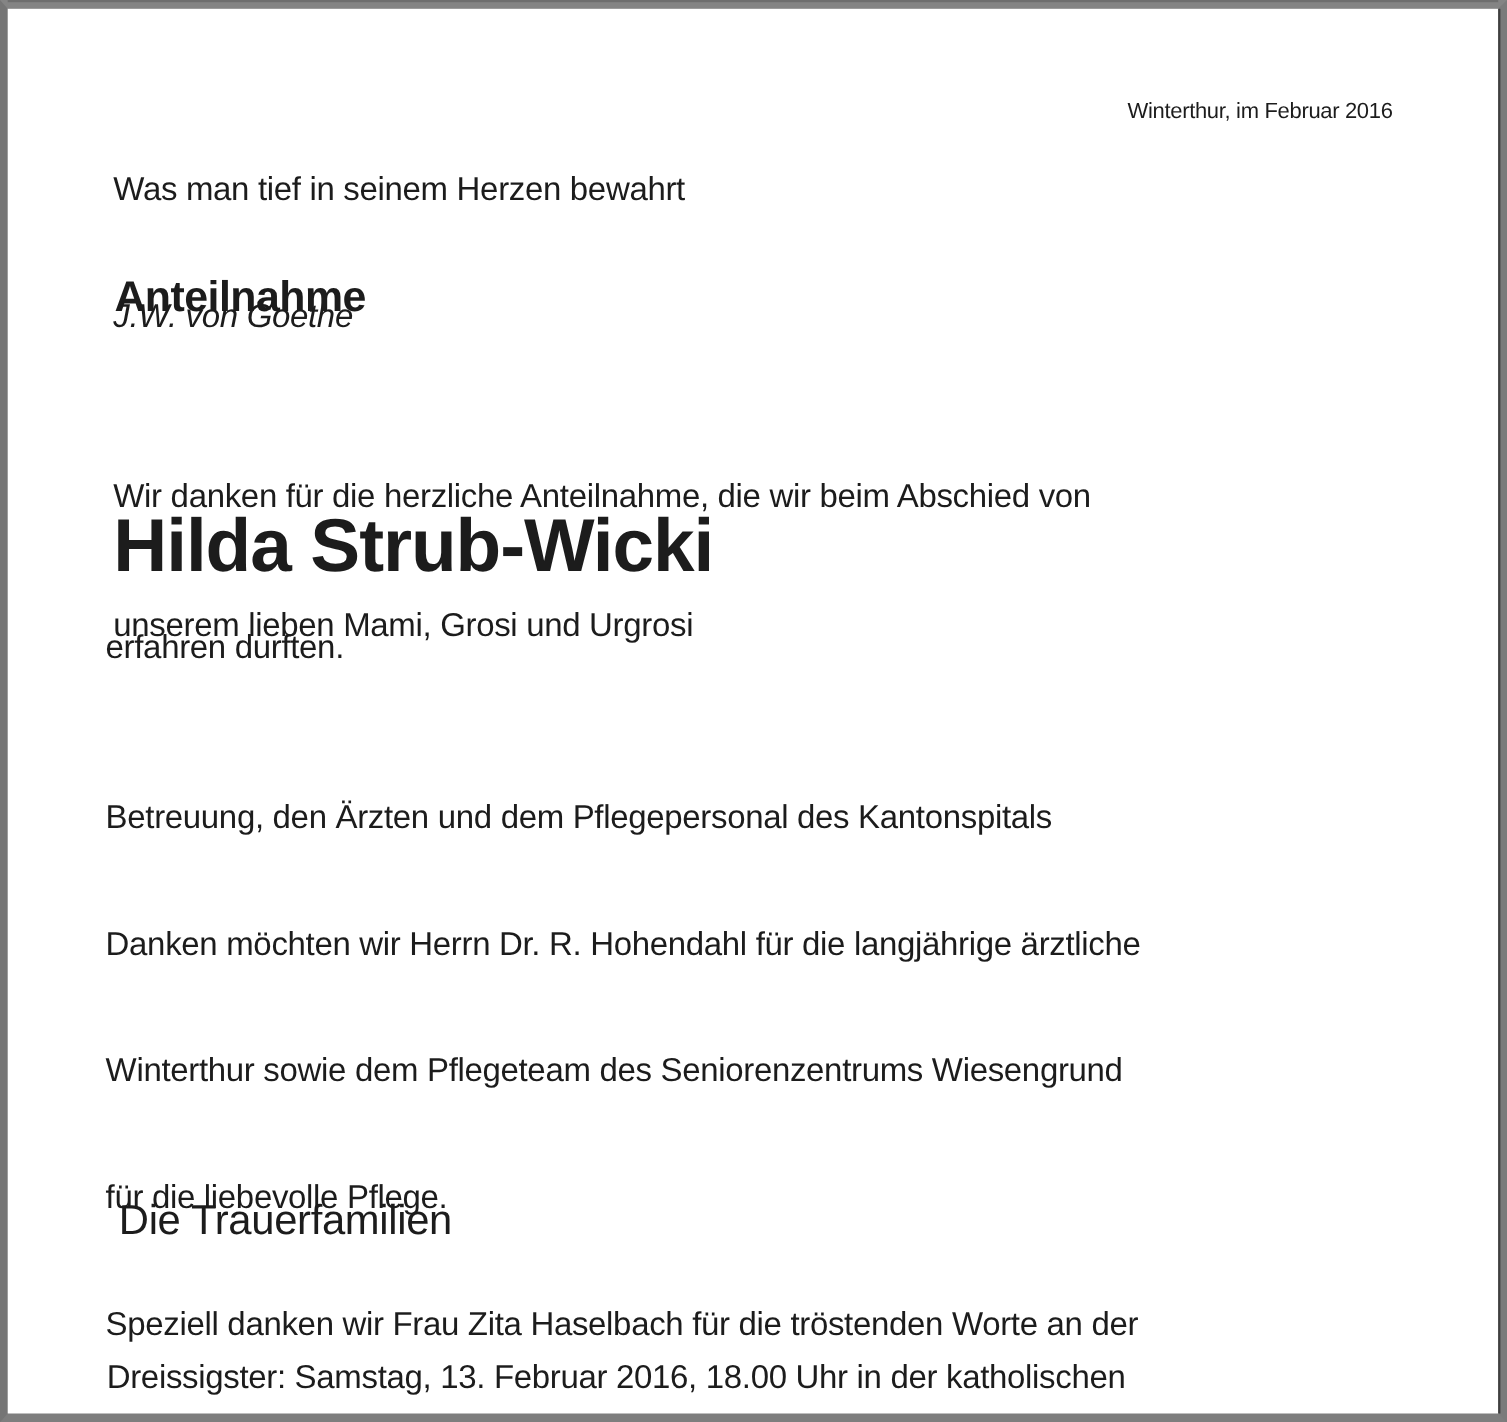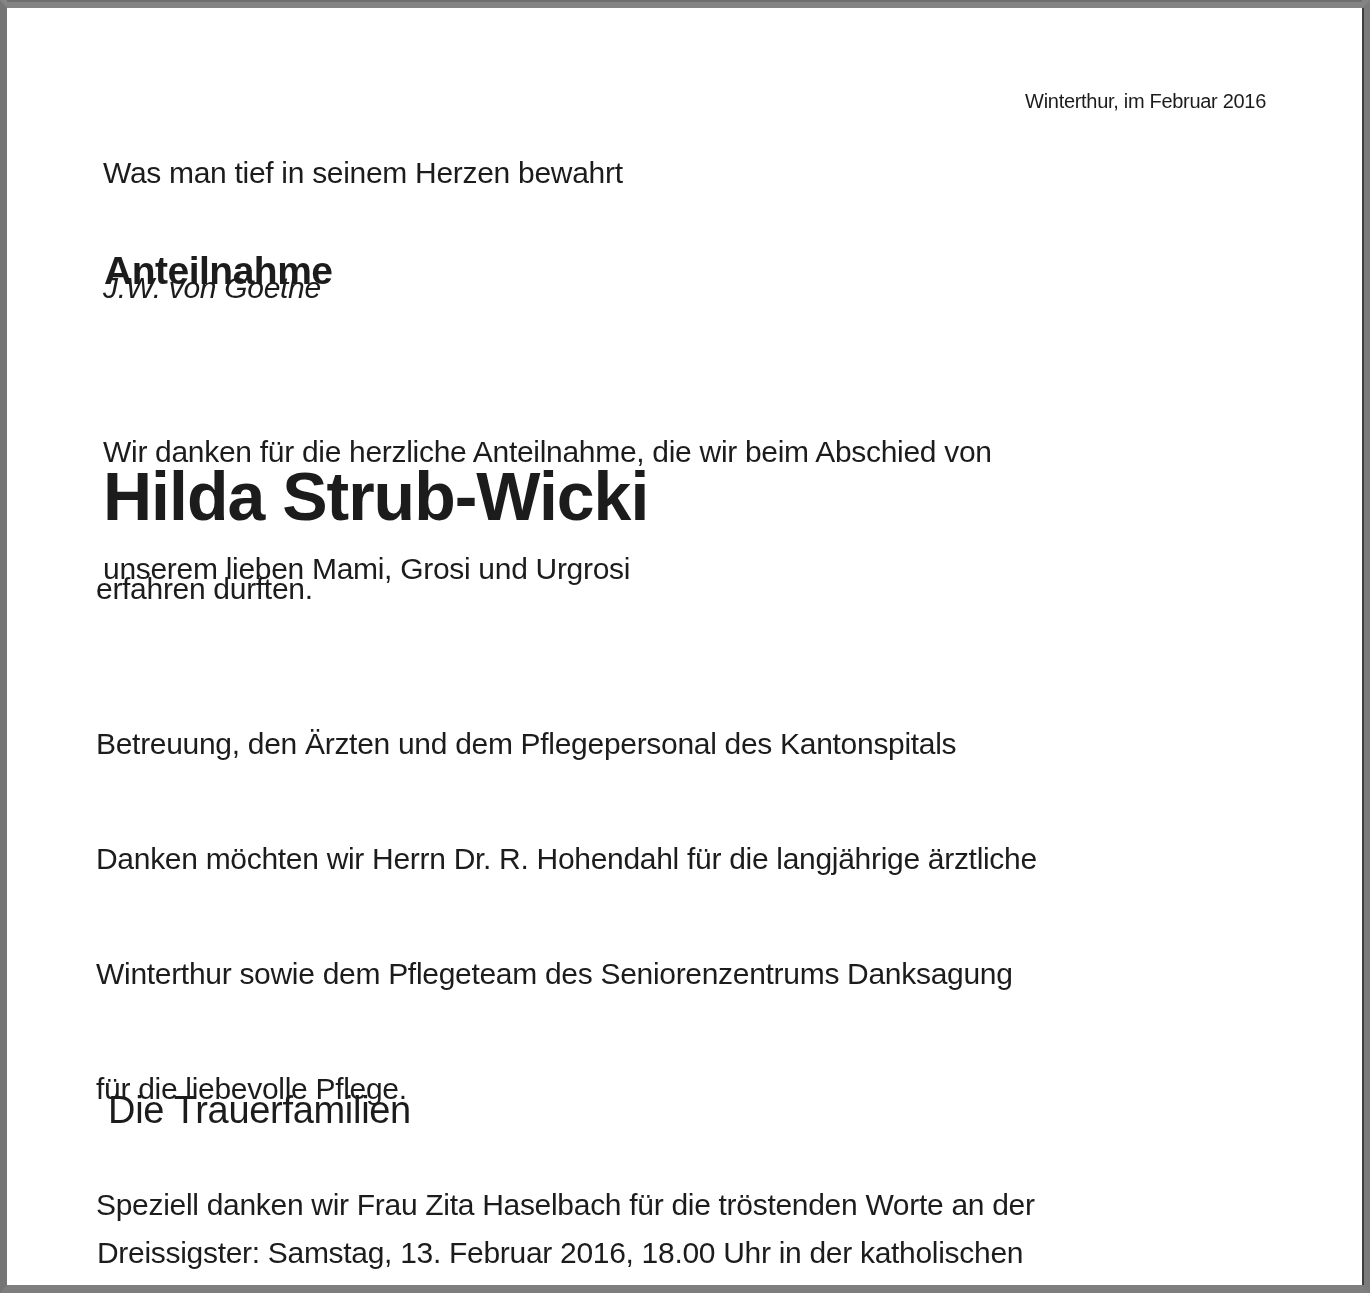--- a/index.html
+++ b/index.html
@@ -139,21 +139,21 @@
     <div>unserem lieben Mami, Grosi und Urgrosi</div>
   </div>
 
   <div class="txt deceased-name">Hilda Strub-Wicki</div>
 
   <div class="txt after-name">erfahren durften.</div>
 
   <div class="txt body-block">
     <div>Betreuung, den Ärzten und dem Pflegepersonal des Kantonspitals</div>
     <div>Danken möchten wir Herrn Dr. R. Hohendahl für die langjährige ärztliche</div>
-    <div>Winterthur sowie dem Pflegeteam des Seniorenzentrums Danksagung</div>
+    <div>Winterthur sowie dem Pflegeteam des Seniorenzentrums Wiesengrund</div>
     <div>für die liebevolle Pflege.</div>
     <div>Speziell danken wir Frau Zita Haselbach für die tröstenden Worte an der</div>
     
     
     
     
     
   </div>
 
   <div class="txt signature">Die Trauerfamilien</div>

